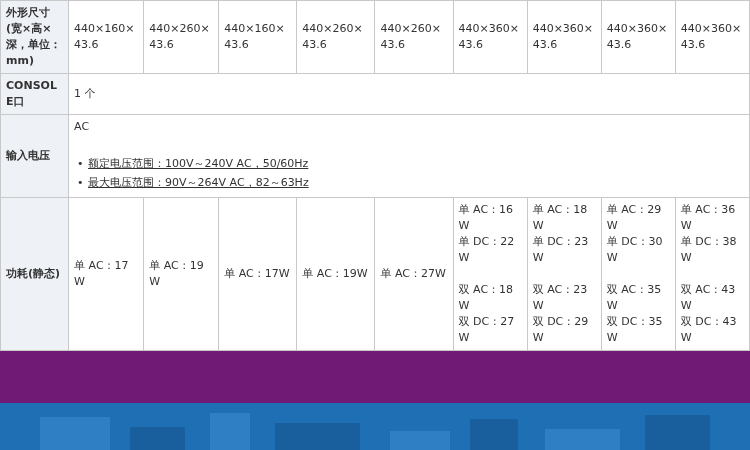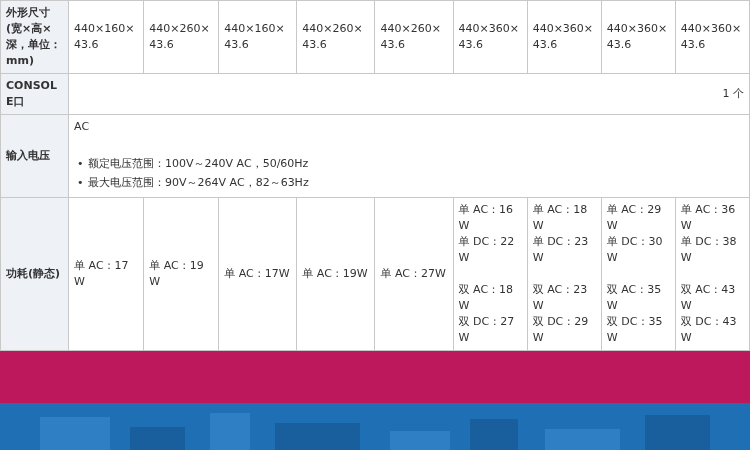--- a/index.html
+++ b/index.html
@@ -10,21 +10,21 @@
     width: 750px;
     height: 450px;
     background: #ffffff;
     font-family: "DejaVu Sans", "Liberation Sans", sans-serif;
     overflow: hidden;
   }
   .page {
     position: relative;
     width: 750px;
     height: 450px;
-    background: #be185d;
+    background: #701a75;
   }
   table.spec {
     border-collapse: collapse;
     width: 750px;
     table-layout: fixed;
     background: #ffffff;
   }
   table.spec td {
     border: 1px solid #c8c8c8;
     vertical-align: middle;
@@ -44,26 +44,27 @@
     line-height: 1.5;
   }
   .dim-cell {
     font-size: 10.5px;
     margin-top: 44px;
   }
   .small {
     font-size: 10px;
   }
   .center {
-    text-align: right;
+    text-align: left;
   }
   ul.voltlist {
     margin: 21px 0 0 0;
     padding-left: 14px;
     list-style: none;
+    text-decoration: underline;
   }
   ul.voltlist li {
     position: relative;
     margin: 3px 0;
     font-size: 11px;
   }
   ul.voltlist li::before {
     content: "•";
     position: absolute;
     left: -11px;

